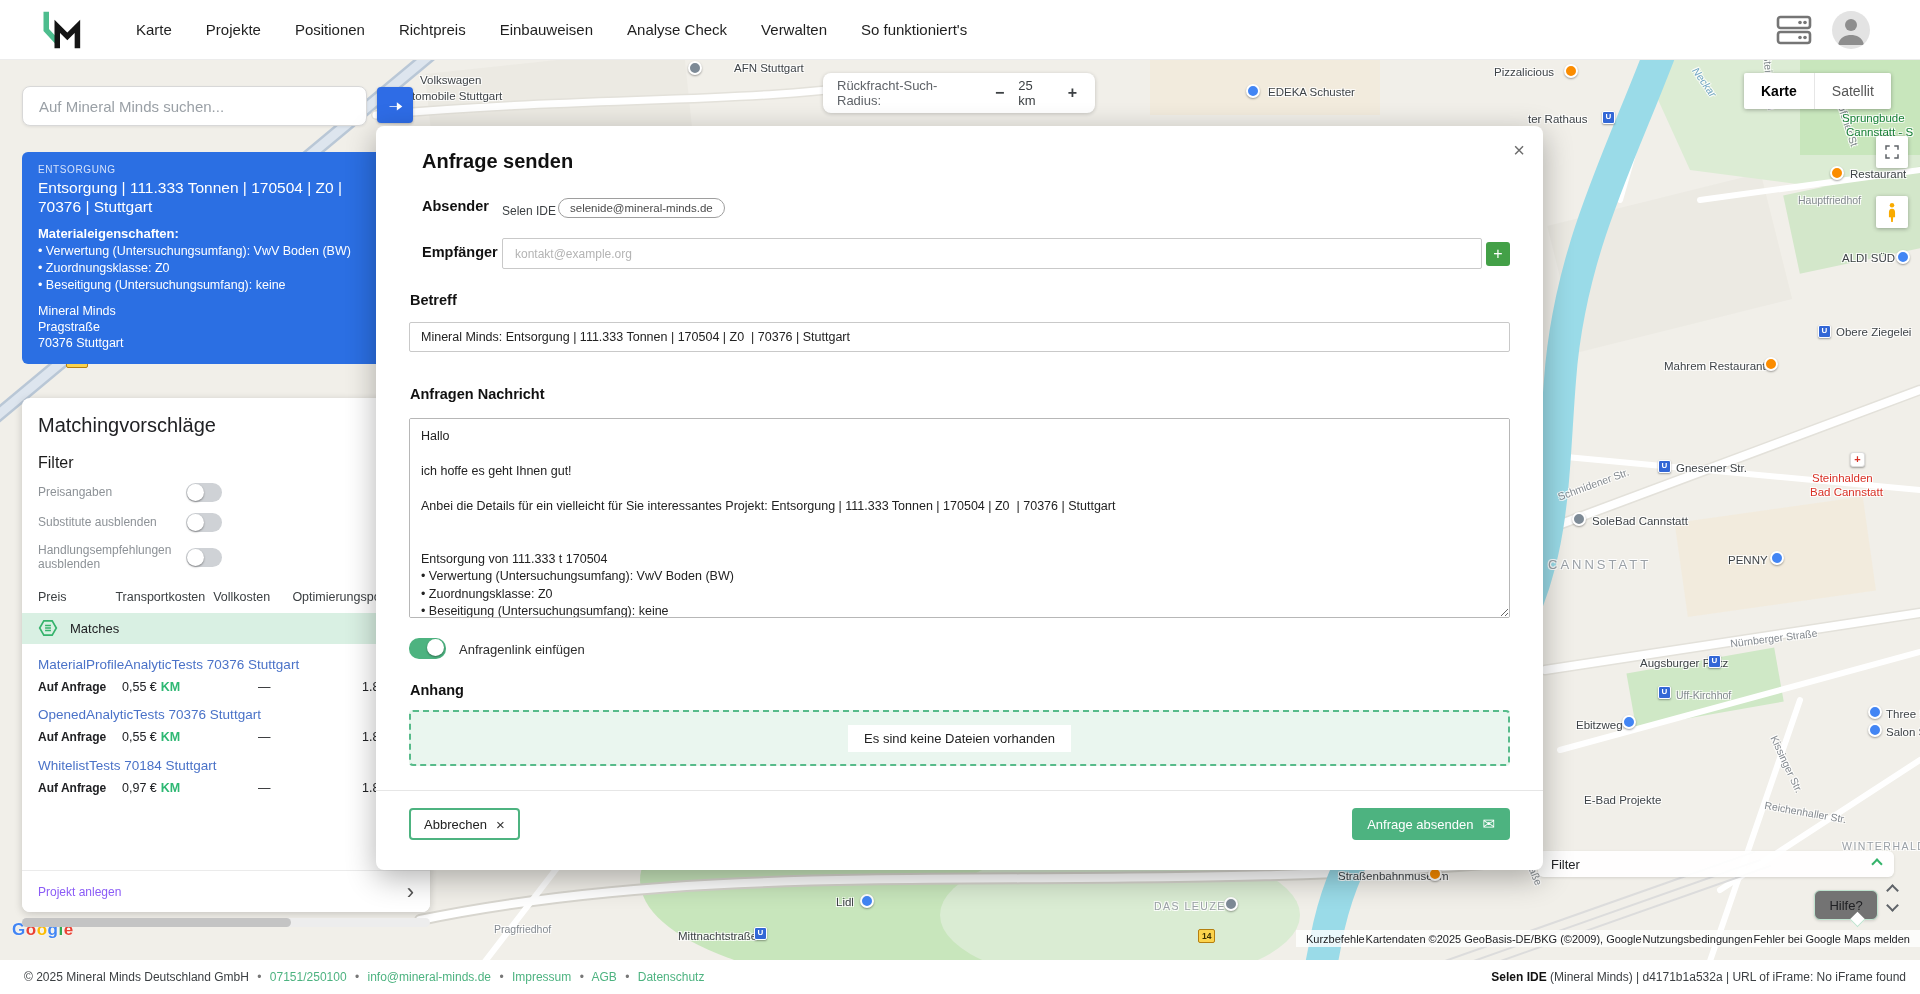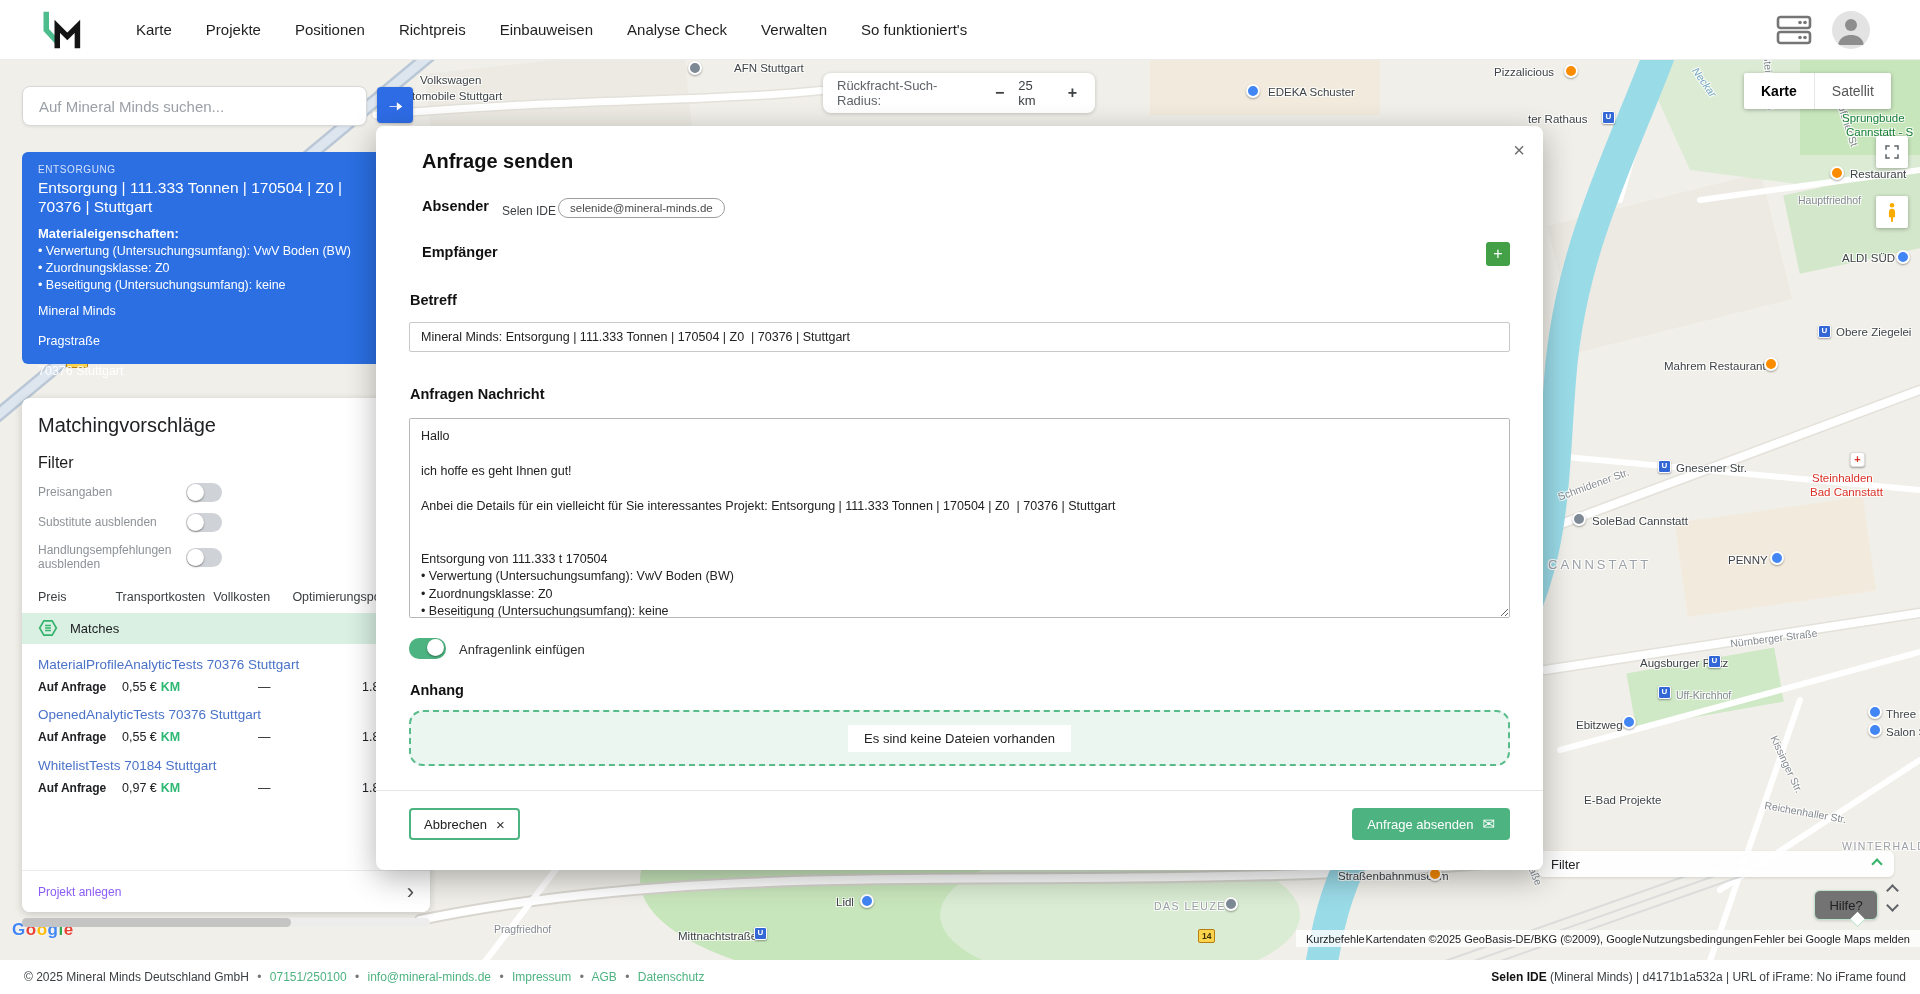--- a/index.html
+++ b/index.html
@@ -38,21 +38,21 @@
   #searchbox { position:absolute; left:22px; top:86px; width:345px; height:40px; background:#fff; border:1px solid #d8d8d8; border-radius:8px; z-index:20; box-shadow:0 1px 3px rgba(0,0,0,.08); }
   #searchbox input { width:100%; height:100%; border:none; outline:none; background:transparent; padding:0 16px; font-size:15px; color:#333; font-family:"Liberation Sans",sans-serif; }
   #searchbox input::placeholder { color:#9aa0a6; }
   #dir-btn { position:absolute; left:377px; top:87px; width:36px; height:36px; background:#2e6ce6; border-radius:4px; z-index:20; cursor:pointer; display:flex; align-items:center; justify-content:center; box-shadow:0 1px 3px rgba(0,0,0,.25); }
 
   #proj-card { position:absolute; left:22px; top:152px; width:408px; height:212px; background:#2b6fe3; border-radius:6px; color:#fff; padding:12px 16px; z-index:10; }
   .pc-tag { font-size:10px; letter-spacing:.6px; color:#d5e2fb; }
   .pc-title { font-size:15.5px; font-weight:500; line-height:1.25; margin-top:3px; padding-right:28px; }
   .pc-props-h { font-size:13px; font-weight:700; margin-top:9px; }
   .pc-prop { font-size:12.5px; margin-top:3px; }
-  .pc-addr { font-size:12.5px; margin-top:16px; }
+  .pc-addr { font-size:12.5px; margin-top:2px; }
   .pc-addr.first { margin-top:12px; }
 
   #panel { position:absolute; left:22px; top:398px; width:408px; height:514px; background:#fff; border-radius:8px; box-shadow:0 2px 8px rgba(0,0,0,.18); z-index:10; padding:16px 0 0 0; overflow:hidden; }
   .panel-inner { padding:0 16px; }
   #panel-title { font-size:20px; color:#202124; }
   #filter-heading { font-size:16px; font-weight:500; margin-top:17px; color:#1b1b1b; }
   .tgl-row { display:flex; align-items:center; margin-top:11px; }
   .tgl-label { width:148px; font-size:12px; color:#8d9297; line-height:1.2; }
   .tgl { width:36px; height:19px; border-radius:10px; background:#cfd2d6; position:relative; flex:none; cursor:pointer; }
   .tgl::after { content:""; position:absolute; width:17px; height:17px; border-radius:50%; background:#fff; top:1px; left:1px; box-shadow:0 1px 2px rgba(0,0,0,.4); }
@@ -105,21 +105,21 @@
   .mlabel { position:absolute; font-size:14.5px; font-weight:700; color:#111; }
   #sender-name { position:absolute; left:126px; top:78px; font-size:12px; color:#3c4043; }
   #sender-pill { position:absolute; left:182px; top:72px; border:1px solid #9e9e9e; border-radius:12px; padding:3px 11px; font-size:11.5px; color:#4a4a4a; }
   #recipient-input { position:absolute; left:126px; top:112px; width:980px; height:31px; border:1px solid #c9c9c9; border-radius:2px; padding:0 12px; font-size:12px; color:#333; font-family:"Liberation Sans",sans-serif; outline:none; }
   #recipient-input::placeholder { color:#b4b4b4; }
   #recipient-add { position:absolute; left:1110px; top:116px; width:24px; height:24px; background:#43a047; color:#fff; border:none; border-radius:3px; font-size:16px; line-height:22px; text-align:center; cursor:pointer; }
   #subject-input { position:absolute; left:33px; top:196px; width:1101px; height:30px; border:1px solid #c9c9c9; border-radius:2px; padding:0 11px; font-size:12.5px; color:#222; font-family:"Liberation Sans",sans-serif; outline:none; }
   #message-area { position:absolute; left:33px; top:292px; width:1101px; height:200px; border:1px solid #b7b7b7; border-radius:2px; padding:9px 11px; font-size:12.5px; line-height:17.5px; color:#222; font-family:"Liberation Sans",sans-serif; outline:none; overflow-y:scroll; resize:both; }
   #link-toggle { position:absolute; left:33px; top:512px; }
   #link-toggle-label { position:absolute; left:83px; top:516px; font-size:13px; color:#2d2d2d; }
-  #dropzone { position:absolute; left:33px; top:584px; width:1101px; height:56px; border:2px dashed #57bb8a; background:#eaf6ef; border-radius:14px; display:flex; align-items:center; justify-content:center; cursor:pointer; }
+  #dropzone { position:absolute; left:33px; top:584px; width:1101px; height:56px; border:2px dashed #57bb8a; background:#eaf6ef; border-radius:4px; display:flex; align-items:center; justify-content:center; cursor:pointer; }
   #dropzone .chip { background:#fff; padding:6px 16px; font-size:13px; color:#222; }
   #modal-divider { position:absolute; left:0; top:664px; width:100%; height:1px; background:#e6e6e6; }
   #cancel-btn { position:absolute; left:33px; top:682px; height:32px; background:#fff; border:2px solid #4db380; border-radius:4px; font-size:13px; color:#222; padding:0 13px; cursor:pointer; display:flex; align-items:center; gap:9px; font-family:"Liberation Sans",sans-serif; }
   #cancel-btn .x { font-size:15px; color:#333; }
   #send-btn { position:absolute; right:33px; top:682px; height:32px; background:#4db380; border:none; border-radius:4px; font-size:13px; color:#fff; padding:0 15px; cursor:pointer; display:flex; align-items:center; gap:9px; font-family:"Liberation Sans",sans-serif; }
   #send-btn .env { font-size:15px; }
 
   
   #footer { position:absolute; left:0; bottom:0; width:1920px; height:34px; background:#fff; z-index:60; display:flex; align-items:center; justify-content:space-between; padding:0 14px 0 24px; font-size:12px; color:#3c4043; }
   #footer a, #footer .glink { color:#4db380; text-decoration:none; cursor:pointer; }
@@ -373,20 +373,21 @@
 
   <div id="modal">
     <div class="mtitle">Anfrage senden</div>
     <span id="modal-close">×</span>
 
     <span class="mlabel" style="left:46px; top:72px;">Absender</span>
     <span id="sender-name">Selen IDE</span>
     <span id="sender-pill">selenide@mineral-minds.de</span>
 
     <span class="mlabel" style="left:46px; top:118px;">Empfänger</span>
+    <input id="recipient-input" type="text" placeholder="kontakt@example.org" style="">
     <button id="recipient-add">+</button>
 
     <span class="mlabel" style="left:34px; top:166px;">Betreff</span>
     <input id="subject-input" type="text" value="Mineral Minds: Entsorgung | 111.333 Tonnen | 170504 | Z0  | 70376 | Stuttgart" style="">
 
     <span class="mlabel" style="left:34px; top:260px;">Anfragen Nachricht</span>
     <textarea id="message-area" style="">Hallo
 
 ich hoffe es geht Ihnen gut!
 

